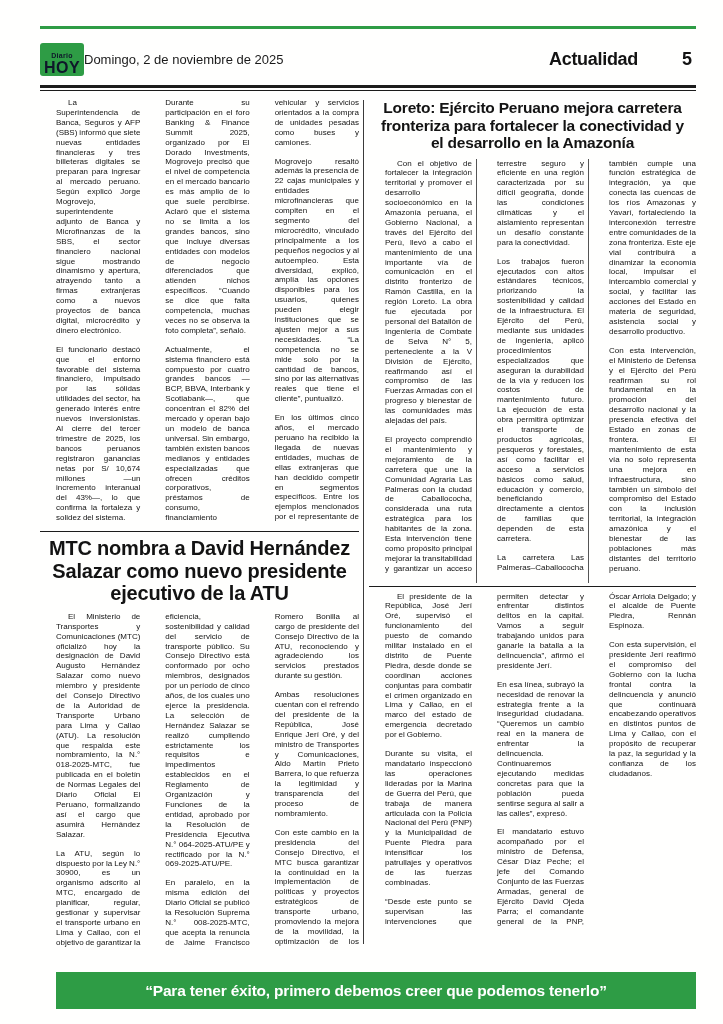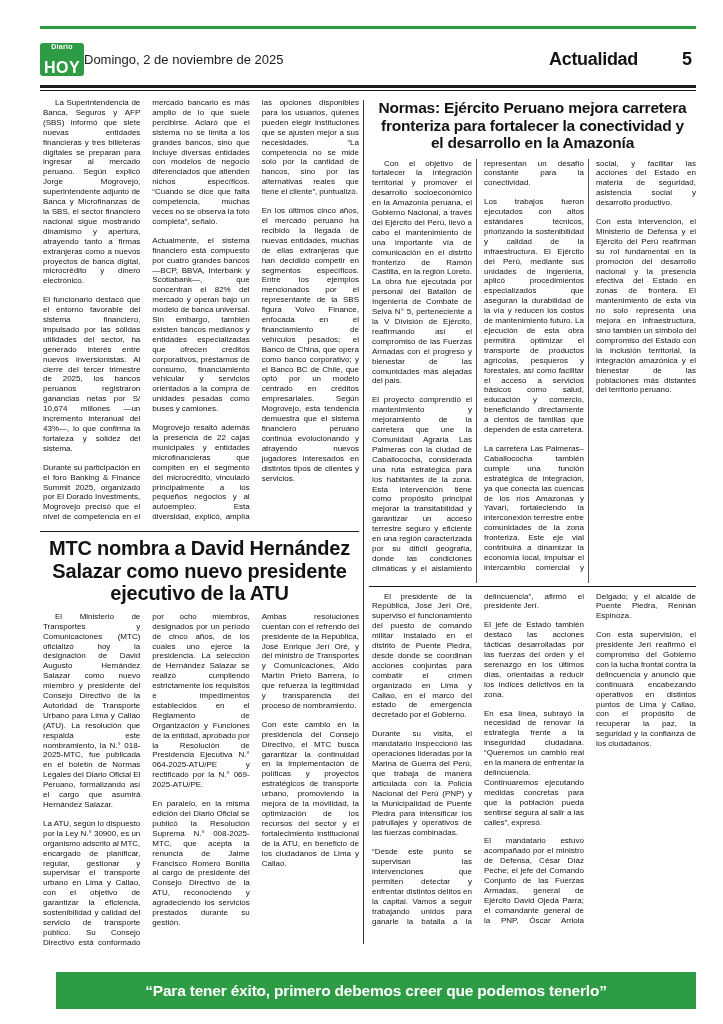--- a/index.html
+++ b/index.html
@@ -1,40 +1,40 @@
 <!DOCTYPE html>
 <html lang="es"><head>
 <meta charset="utf-8">
 <style>
   html,body{margin:0;padding:0;background:#e8e8e4;}
   .page{position:relative;width:723px;height:1024px;background:#fffffe;box-sizing:border-box;
         padding:26px 27px 0 40px;font-family:"Liberation Sans",sans-serif;color:#131313;overflow:hidden;}
   .top-line{height:3px;background:#2e9c45;margin-bottom:9px;}
   .hdr{display:flex;align-items:center;height:42px;}
-  .logo{width:44px;height:33px;background:#2e9c45;color:#ffffff;border-radius:3px;
-        display:flex;flex-direction:column;align-items:center;justify-content:space-between;line-height:1;}
+  .logo{width:44px;height:33px;background:#2e9c45;color:#0f172a;border-radius:3px;
+        display:flex;flex-direction:column;align-items:center;justify-content:flex-end;line-height:1;}
   .logo-top{font-size:7px;font-weight:bold;letter-spacing:.3px;}
   .logo-main{font-size:16px;font-weight:bold;letter-spacing:.5px;margin-top:1px;}
   .date{font-size:13px;color:#1a1a1a;}
   .hdr-spacer{flex:1;}
   .section{font-size:18px;font-weight:bold;letter-spacing:-.3px;margin-left:42px;}
   .pagenum{font-size:18px;font-weight:bold;margin-left:44px;margin-right:4px;}
   .double-rule{margin-top:5px;border-top:3px solid #1c1c1c;border-bottom:1px solid #1c1c1c;height:2px;}
   .content{display:flex;margin-top:7px;align-items:stretch;}
   .sec-left{width:319px;}
   .v-divider{width:1px;background:#3a3a3a;margin:2px 5px 6px 4px;}
   .sec-right{flex:1;min-width:0;}
   .headline{text-align:center;font-weight:bold;line-height:1.13;letter-spacing:-.2px;margin:1px 6px 7px;}
   .hl-lg{font-size:15.5px;}
   .hl-md{font-size:20px;margin-top:4px;}
   .hl-sm{font-size:15px;margin-top:4px;}
   .body{column-count:3;column-gap:9px;column-fill:auto;overflow:hidden;
         text-align:justify;font-size:8px;line-height:9.9px;
         hyphens:auto;-webkit-hyphens:auto;word-spacing:-.2px;}
-  .body .para{margin:0 0 9px 3px;}
+  .body .para{margin:0 0 9px 16px;}
   .body .para:first-child{text-indent:12px;}
   .body-loreto{column-rule:1px solid #555;}
   .body-sbs{height:430px;}
   .body-mtc{height:338px;}
   .body-loreto{height:424px;}
   .body-jeri{height:336px;}
   .h-rule{border-top:1.5px solid #1c1c1c;margin:3px 0 5px;}
   .quote-bar{position:absolute;left:56px;right:27px;bottom:15px;height:37px;background:#2e9c45;
              color:#fff;display:flex;align-items:center;justify-content:center;
              font-weight:bold;font-size:15.5px;letter-spacing:-.2px;}
@@ -82,36 +82,35 @@
             <p class="para">Ambas resoluciones cuentan con el refrendo del presidente de la República, José Enrique Jerí Oré, y del ministro de Transportes y Comunicaciones, Aldo Martín Prieto Barrera, lo que refuerza la legitimidad y transparencia del proceso de nombramiento.</p>
             <p class="para">Con este cambio en la presidencia del Consejo Directivo, el MTC busca garantizar la continuidad en la implementación de políticas y proyectos estratégicos de transporte urbano, promoviendo la mejora de la movilidad, la optimización de los recursos del sector y el fortalecimiento institucional de la ATU, en beneficio de los ciudadanos de Lima y Callao.</p>
           </div>
       </article>
     </section>
 
     <div class="v-divider"></div>
 
     <section class="sec-right">
       <article>
-        <h2 class="headline hl-lg">Normas: Ejército Peruano mejora carretera fronteriza para fortalecer la conectividad y el desarrollo en la Amazonía</h2>
+        <h2 class="headline hl-lg">Loreto: Ejército Peruano mejora carretera fronteriza para fortalecer la conectividad y el desarrollo en la Amazonía</h2>
         <div class="body body-loreto">
             <p class="para">Con el objetivo de fortalecer la integración territorial y promover el desarrollo socioeconómico en la Amazonía peruana, el Gobierno Nacional, a través del Ejército del Perú, llevó a cabo el mantenimiento de una importante vía de comunicación en el distrito fronterizo de Ramón Castilla, en la región Loreto. La obra fue ejecutada por personal del Batallón de Ingeniería de Combate de Selva N° 5, perteneciente a la V División de Ejército, reafirmando así el compromiso de las Fuerzas Armadas con el progreso y bienestar de las comunidades más alejadas del país.</p>
             <p class="para">El proyecto comprendió el mantenimiento y mejoramiento de la carretera que une la Comunidad Agraria Las Palmeras con la ciudad de Caballococha, considerada una ruta estratégica para los habitantes de la zona. Esta intervención tiene como propósito principal mejorar la transitabilidad y garantizar un acceso terrestre seguro y eficiente en una región caracterizada por su difícil geografía, donde las condiciones climáticas y el aislamiento representan un desafío constante para la conectividad.</p>
             <p class="para">Los trabajos fueron ejecutados con altos estándares técnicos, priorizando la sostenibilidad y calidad de la infraestructura. El Ejército del Perú, mediante sus unidades de ingeniería, aplicó procedimientos especializados que aseguran la durabilidad de la vía y reducen los costos de mantenimiento futuro. La ejecución de esta obra permitirá optimizar el transporte de productos agrícolas, pesqueros y forestales, así como facilitar el acceso a servicios básicos como salud, educación y comercio, beneficiando directamente a cientos de familias que dependen de esta carretera.</p>
             <p class="para">La carretera Las Palmeras–Caballococha también cumple una función estratégica de integración, ya que conecta las cuencas de los ríos Amazonas y Yavarí, fortaleciendo la interconexión terrestre entre comunidades de la zona fronteriza. Este eje vial contribuirá a dinamizar la economía local, impulsar el intercambio comercial y social, y facilitar las acciones del Estado en materia de seguridad, asistencia social y desarrollo productivo.</p>
             <p class="para">Con esta intervención, el Ministerio de Defensa y el Ejército del Perú reafirman su rol fundamental en la promoción del desarrollo nacional y la presencia efectiva del Estado en zonas de frontera. El mantenimiento de esta vía no solo representa una mejora en infraestructura, sino también un símbolo del compromiso del Estado con la inclusión territorial, la integración amazónica y el bienestar de las poblaciones más distantes del territorio peruano.</p>
           </div>
       </article>
       <div class="h-rule"></div>
       <article>
         <div class="body body-jeri">
             <p class="para">El presidente de la República, José Jerí Oré, supervisó el funcionamiento del puesto de comando militar instalado en el distrito de Puente Piedra, desde donde se coordinan acciones conjuntas para combatir el crimen organizado en Lima y Callao, en el marco del estado de emergencia decretado por el Gobierno.</p>
             <p class="para">Durante su visita, el mandatario inspeccionó las operaciones lideradas por la Marina de Guerra del Perú, que trabaja de manera articulada con la Policía Nacional del Perú (PNP) y la Municipalidad de Puente Piedra para intensificar los patrullajes y operativos de las fuerzas combinadas.</p>
             <p class="para">“Desde este punto se supervisan las intervenciones que permiten detectar y enfrentar distintos delitos en la capital. Vamos a seguir trabajando unidos para ganarle la batalla a la delincuencia”, afirmó el presidente Jerí.</p>
-            <p class="para">El jefe de Estado también destacó las acciones tácticas desarrolladas por las fuerzas del orden y el serenazgo en los últimos días, orientadas a reducir los índices delictivos en la zona.</p>
             <p class="para">En esa línea, subrayó la necesidad de renovar la estrategia frente a la inseguridad ciudadana. “Queremos un cambio real en la manera de enfrentar la delincuencia. Continuaremos ejecutando medidas concretas para que la población pueda sentirse segura al salir a las calles”, expresó.</p>
             <p class="para">El mandatario estuvo acompañado por el ministro de Defensa, César Díaz Peche; el jefe del Comando Conjunto de las Fuerzas Armadas, general de Ejército David Ojeda Parra; el comandante general de la PNP, Óscar Arriola Delgado; y el alcalde de Puente Piedra, Rennán Espinoza.</p>
             <p class="para">Con esta supervisión, el presidente Jerí reafirmó el compromiso del Gobierno con la lucha frontal contra la delincuencia y anunció que continuará encabezando operativos en distintos puntos de Lima y Callao, con el propósito de recuperar la paz, la seguridad y la confianza de los ciudadanos.</p>
           </div>
       </article>
     </section>
 
   </main>
 
   <footer class="quote-bar">

